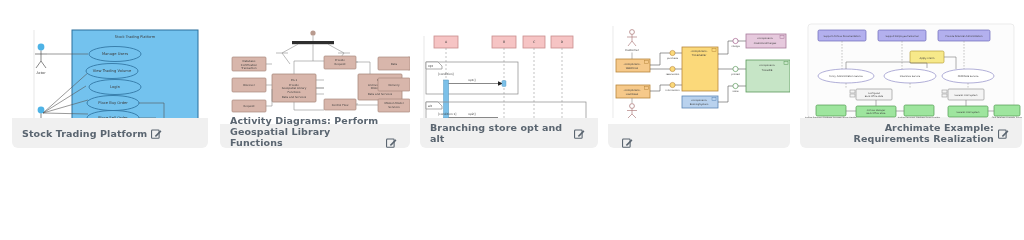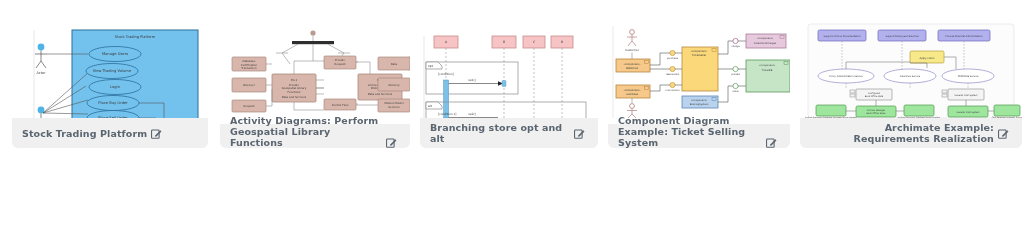--- a/index.html
+++ b/index.html
@@ -349,21 +349,20 @@
 
         <rect x="138" y="46" width="44" height="32" fill="#c6e5c6" stroke="#5a9a5a" stroke-width="0.8"></rect>
         <rect x="176" y="47.5" width="4" height="3" fill="#c6e5c6" stroke="#5a9a5a" stroke-width="0.5"></rect>
         <g class="t" font-size="2.4" text-anchor="middle" fill="#2d5130">
           <text x="159" y="52">«component»</text>
           <text x="159" y="56.5">TicketDB</text>
         </g>
       </svg>
     </div>
     <div class="caption">
-      <span class="cap-text">Component Diagram Example: Ticket Selling System</span>
         <span class="edit-ico" aria-label="edit">
           <svg viewBox="0 0 16 16" width="11" height="11">
             <rect x="0.8" y="3" width="11" height="12" rx="1.2" fill="none" stroke="#5a6570" stroke-width="1.6"></rect>
             <path d="M6.5 10.6 L13.6 3.4 L15.2 5 L8.1 12.2 L5.9 12.8 Z" fill="#5a6570"></path>
           </svg>
         </span>
     </div>
   </div>
 
   <div class="card" style="width:222px;margin-left:10px;text-align:right;">

